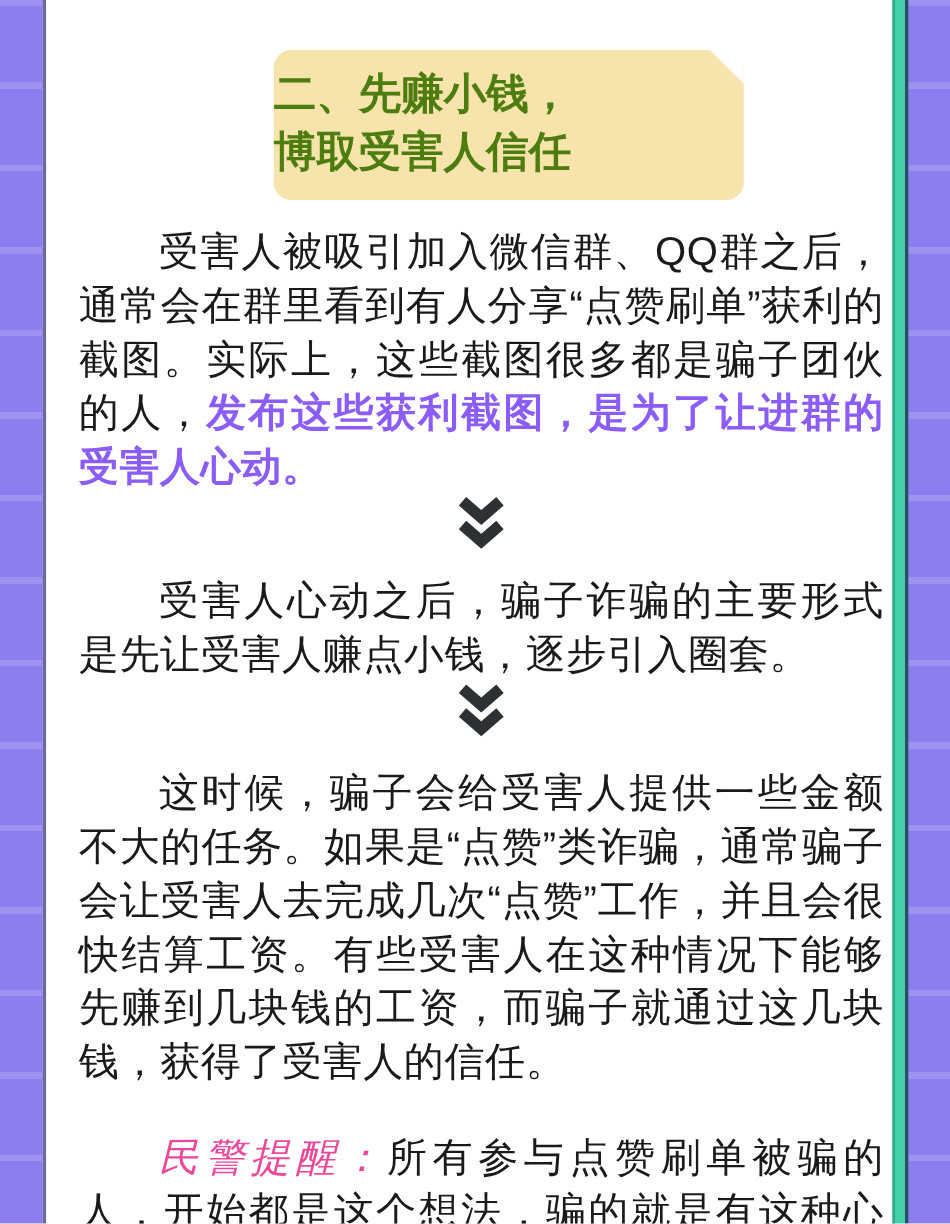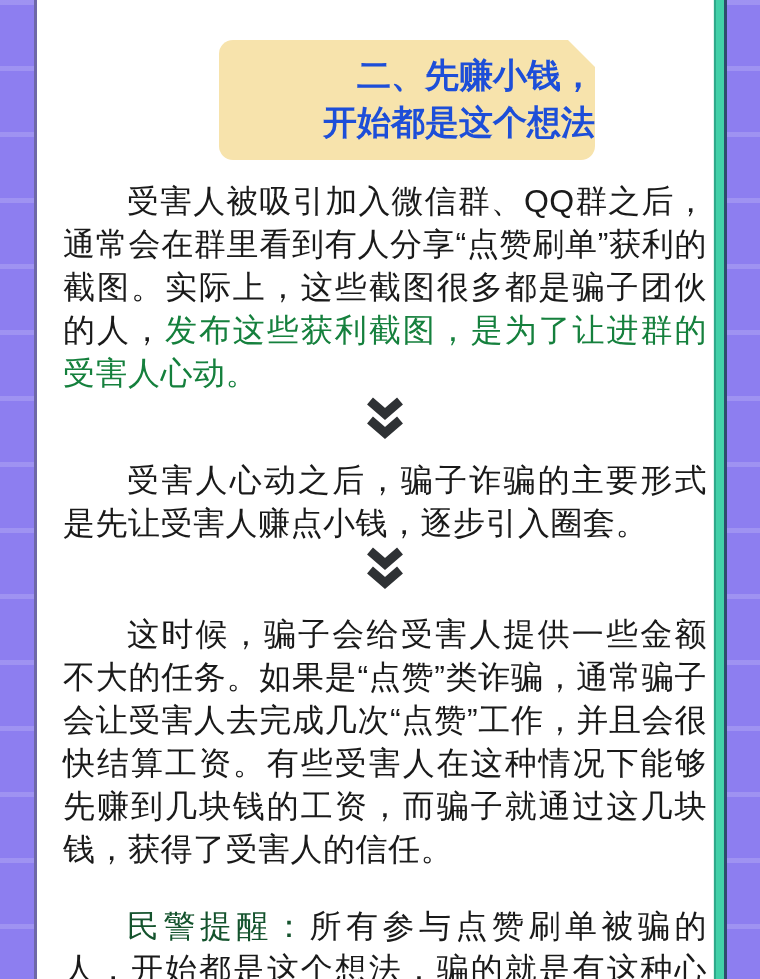--- a/index.html
+++ b/index.html
@@ -45,22 +45,22 @@
     background: #ffffff;
     padding: 0 6px 0 26px;
   }
   .title-box {
     position: relative;
     width: 376px;
     margin: 40px 0 0 156px;
     padding: 12px 0 14px 0;
     background: #F7E3AC;
     border-radius: 14px;
-    text-align: right;
-    color: #1d4ed8;
+    text-align: left;
+    color: #4d7c0f;
     font-size: 34px;
     font-weight: bold;
     line-height: 47px;
   }
   .title-box .fold {
     position: absolute; top: 0; right: 0;
     width: 0; height: 0;
     border-top: 27px solid #ffffff;
     border-left: 27px solid transparent;
   }
@@ -69,22 +69,22 @@
     line-height: 43px;
     color: #1A1A1A;
     text-align: justify;
     text-indent: 2em;
     letter-spacing: 0.5px;
   }
   .para-1 { margin-top: 20px; }
   .para-2 { margin-top: 16px; }
   .para-3 { margin-top: 20px; }
   .para-4 { margin-top: 34px; }
-  .purple-text { color: #15803d; }
-  .blue-text { color: #14532d; }
+  .purple-text { color: #8b5cf6; font-weight: bold; }
+  .blue-text { color: #ec4899; font-style: italic; }
   .chevron {
     text-align: center;
     margin: 2px 0 2px 0;
     height: 46px;
   }
   .chevron svg { display: inline-block; }
 </style>
 </head>
 <body>
 
@@ -100,21 +100,21 @@
     <div class="teal"></div>
     <div class="navy"></div>
     <div class="purple-fill"></div>
   </div>
 
   <div class="content">
 
     <div class="title-box">
       <div class="fold"></div>
       <div>二、先赚小钱，</div>
-      <div>开始都是这个想法</div>
+      <div>博取受害人信任</div>
     </div>
 
     <p class="para para-1"><span>受害人被吸引加入微信群、QQ群之后，通常会在群里看到有人分享“点赞刷单”获利的截图。实际上，这些截图很多都是骗子团伙的人，</span><span class="purple-text">发布这些获利截图，是为了让进群的受害人心动。</span></p>
 
     <div class="chevron">
       <svg width="40" height="46" viewBox="0 0 40 46" aria-hidden="true">
         <polyline points="5,4 20,17 35,4" fill="none" stroke="#2E3134" stroke-width="9"></polyline>
         <polyline points="5,23 20,36 35,23" fill="none" stroke="#2E3134" stroke-width="9"></polyline>
       </svg>
     </div>

